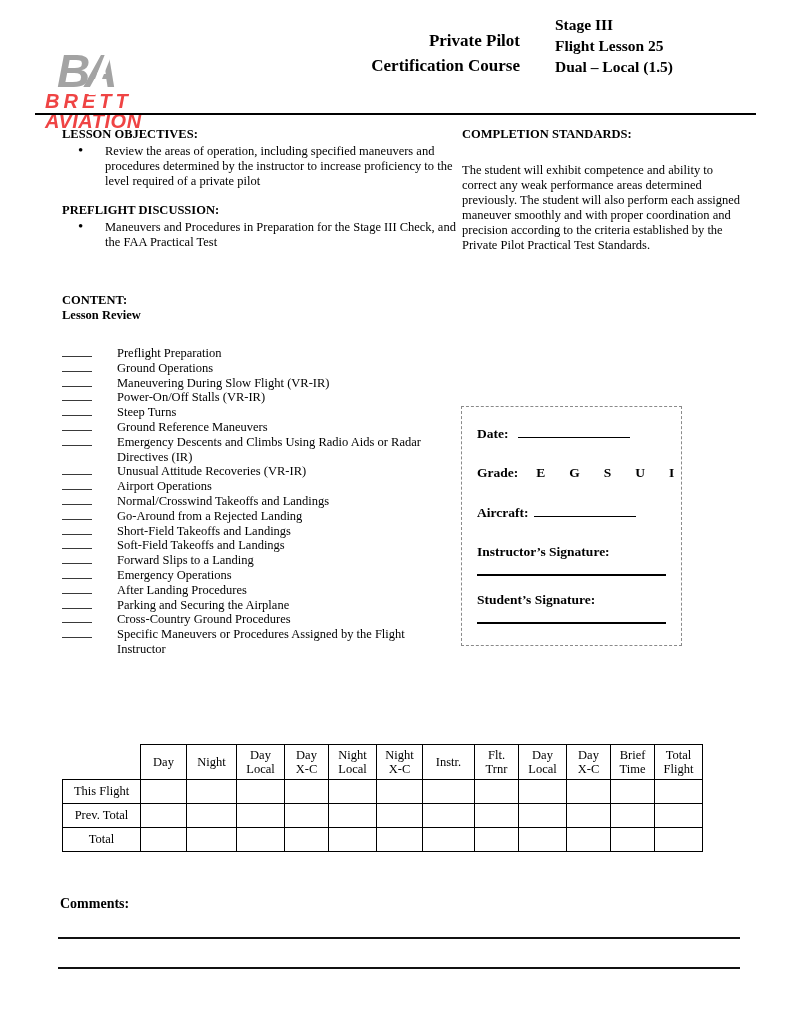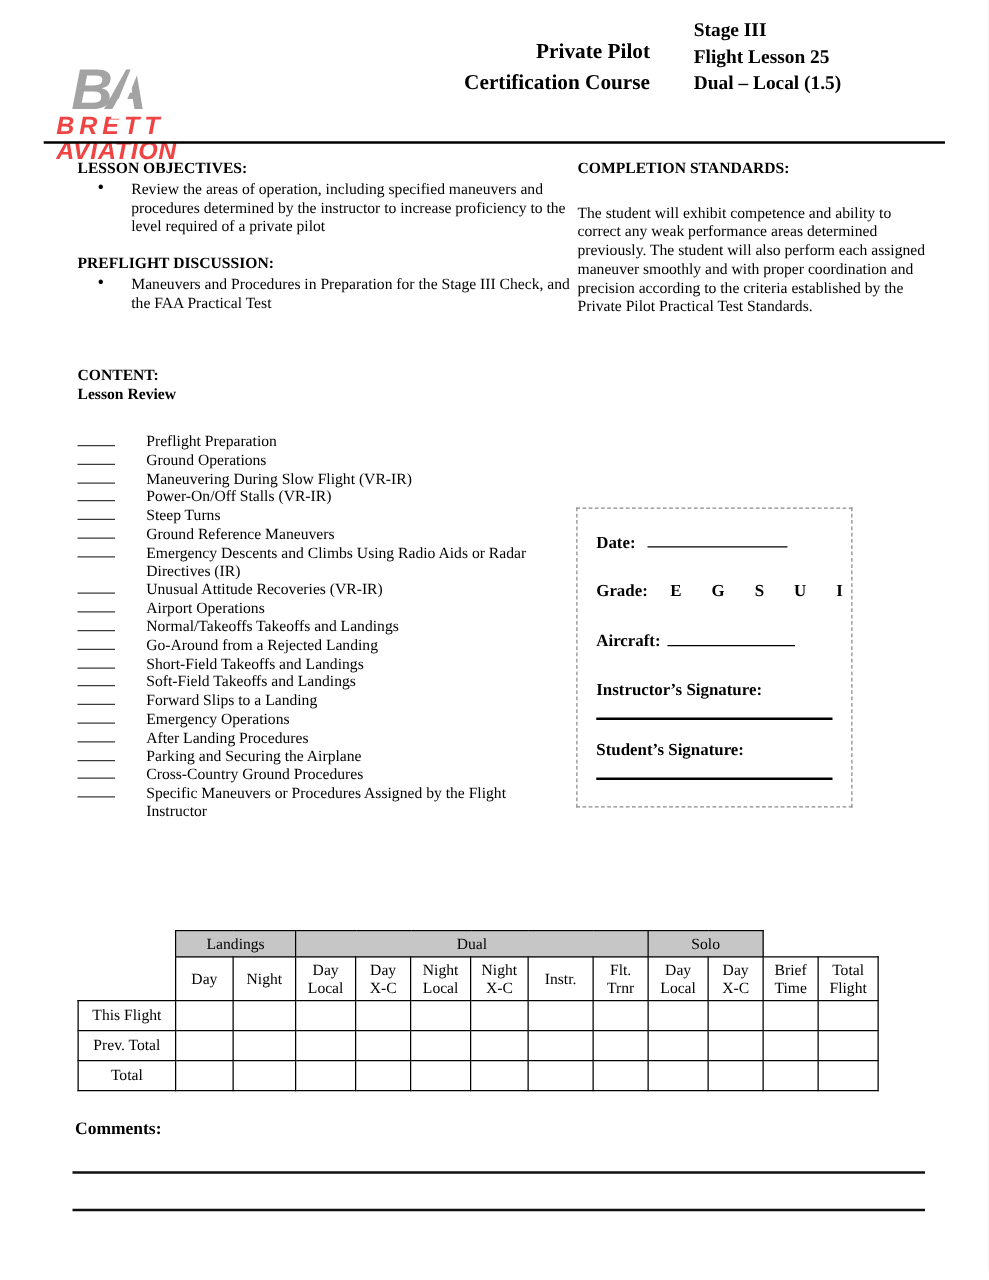--- a/index.html
+++ b/index.html
@@ -134,21 +134,21 @@
   <div class="content-list">
     <div class="content-item"><span class="blank-line"></span><span>Preflight Preparation</span></div>
     <div class="content-item"><span class="blank-line"></span><span>Ground Operations</span></div>
     <div class="content-item"><span class="blank-line"></span><span>Maneuvering During Slow Flight (VR-IR)</span></div>
     <div class="content-item"><span class="blank-line"></span><span>Power-On/Off Stalls (VR-IR)</span></div>
     <div class="content-item"><span class="blank-line"></span><span>Steep Turns</span></div>
     <div class="content-item"><span class="blank-line"></span><span>Ground Reference Maneuvers</span></div>
     <div class="content-item"><span class="blank-line"></span><span>Emergency Descents and Climbs Using Radio Aids or Radar Directives (IR)</span></div>
     <div class="content-item"><span class="blank-line"></span><span>Unusual Attitude Recoveries (VR-IR)</span></div>
     <div class="content-item"><span class="blank-line"></span><span>Airport Operations</span></div>
-    <div class="content-item"><span class="blank-line"></span><span>Normal/Takeoffs Takeoffs and Landings</span></div>
+    <div class="content-item"><span class="blank-line"></span><span>Normal/Crosswind Takeoffs and Landings</span></div>
     <div class="content-item"><span class="blank-line"></span><span>Go-Around from a Rejected Landing</span></div>
     <div class="content-item"><span class="blank-line"></span><span>Short-Field Takeoffs and Landings</span></div>
     <div class="content-item"><span class="blank-line"></span><span>Soft-Field Takeoffs and Landings</span></div>
     <div class="content-item"><span class="blank-line"></span><span>Forward Slips to a Landing</span></div>
     <div class="content-item"><span class="blank-line"></span><span>Emergency Operations</span></div>
     <div class="content-item"><span class="blank-line"></span><span>After Landing Procedures</span></div>
     <div class="content-item"><span class="blank-line"></span><span>Parking and Securing the Airplane</span></div>
     <div class="content-item"><span class="blank-line"></span><span>Cross-Country Ground Procedures</span></div>
     <div class="content-item"><span class="blank-line"></span><span>Specific Maneuvers or Procedures Assigned by the Flight Instructor</span></div>
   </div>
@@ -180,27 +180,20 @@
           <col style="width:48px">
         <col style="width:46px">
           <col style="width:52px">
           <col style="width:44px">
         <col style="width:48px">
           <col style="width:44px">
           <col style="width:44px">
           <col style="width:48px">
       </colgroup>
       <tbody>
-          <tr>
-        <td class="ghost"></td>
-        <th class="cell grp" colspan="2">Landings</th>
-        <th class="cell grp" colspan="6">Dual</th>
-        <th class="cell grp" colspan="2">Solo</th>
-        <td class="ghost" colspan="2"></td>
-      </tr>
       <tr>
         <td class="ghost"></td>
         <th class="cell colhead">Day</th>
         <th class="cell colhead">Night</th>
         <th class="cell colhead">Day
 Local</th>
         <th class="cell colhead">Day
 X-C</th>
         <th class="cell colhead">Night
 Local</th>

